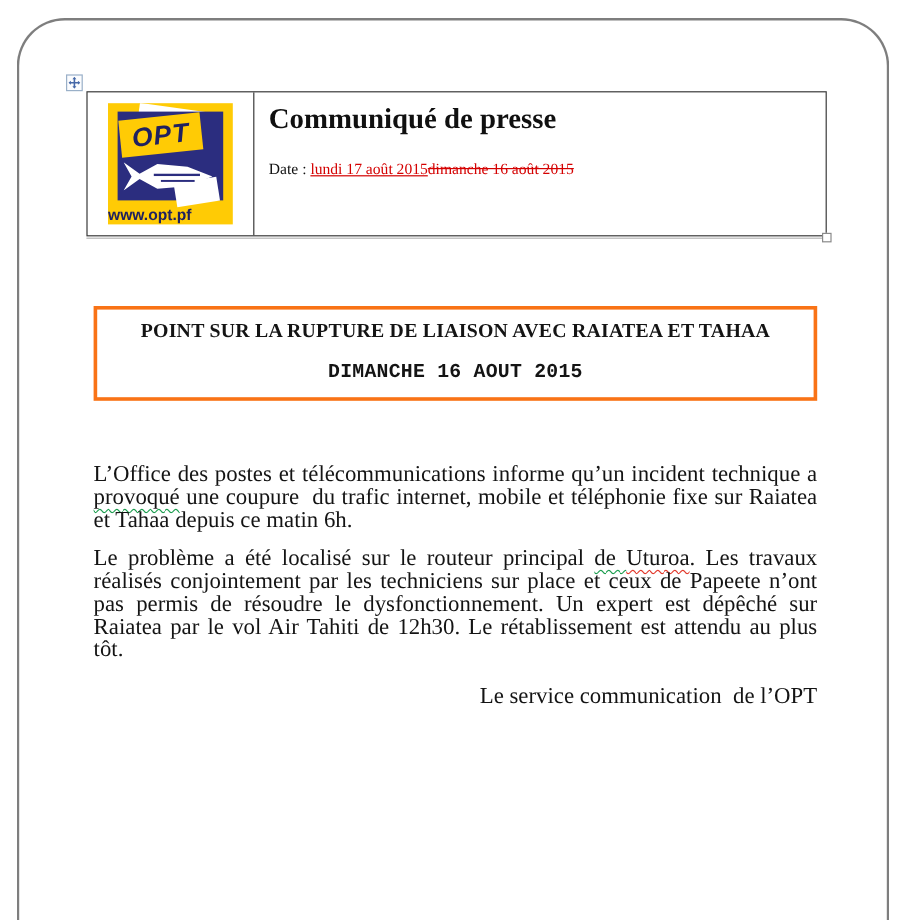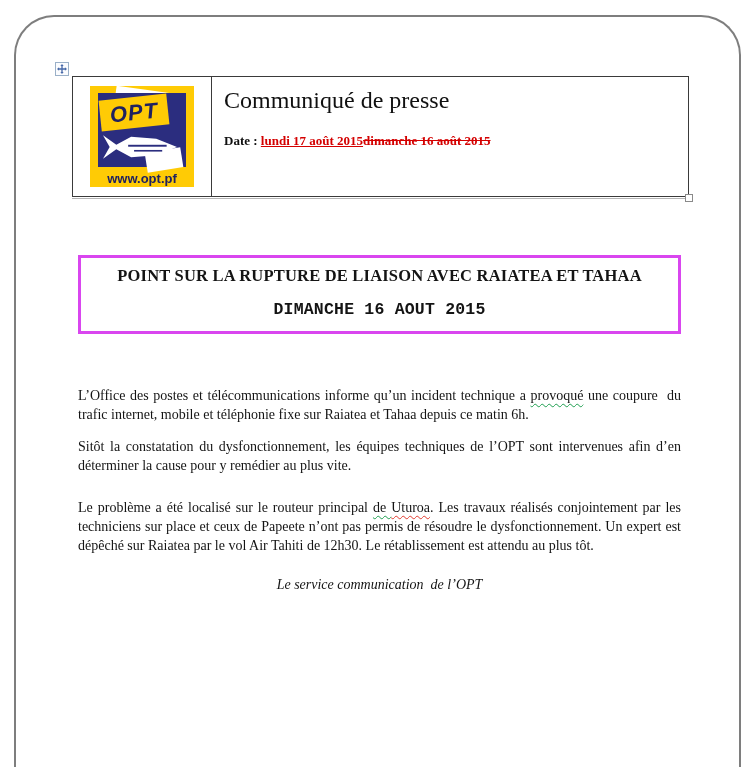--- a/index.html
+++ b/index.html
@@ -27,25 +27,25 @@
   .header-table{
     position:absolute;left:72px;top:76px;width:617px;height:121px;
     box-sizing:border-box;border:1px solid #3a3a3a;display:flex;background:#fff;
   }
   .logo-cell{
     width:139px;box-sizing:border-box;border-right:1px solid #3a3a3a;
     display:flex;align-items:center;justify-content:center;
   }
   .title-cell{flex:1;padding:10px 12px 0 12px;}
   .doc-title{
-    margin:0;font-size:24px;font-weight:normal;color:#101010;
+    margin:0;font-size:24px;font-weight:bold;color:#101010;
     font-family:"Liberation Serif",serif;
   }
   .date-line{
-    margin:19px 0 0 0;font-size:13px;font-weight:bold;color:#101010;
+    margin:19px 0 0 0;font-size:13px;font-weight:normal;color:#101010;
     white-space:pre-wrap;
   }
   .date-ins{color:#d40000;text-decoration:underline;text-decoration-color:#d40000;}
   .date-del{color:#d40000;text-decoration:line-through;text-decoration-color:#d40000;}
   
   .table-underline{position:absolute;left:72px;top:198px;width:618px;height:1px;background:#b5b5b5;}
   .resize-handle{
     position:absolute;left:685px;top:194px;width:8px;height:8px;
     box-sizing:border-box;border:1px solid #8a8a8a;background:#fff;cursor:nwse-resize;
   }
@@ -57,45 +57,45 @@
   .logo-band{
     position:absolute;left:10px;top:11px;width:68px;height:31px;background:#ffcb05;
     transform:rotate(-6deg);display:flex;align-items:center;justify-content:center;
   }
   .logo-band span{
     font-family:"Liberation Sans",sans-serif;font-weight:bold;font-style:italic;
     font-size:22px;color:#1f2160;letter-spacing:1px;
   }
   .logo-fish{position:absolute;left:13px;top:46px;width:74px;height:30px;}
   .logo-url{
-    position:absolute;left:0;bottom:1px;width:100%;text-align:center;
+    position:absolute;left:0;bottom:1px;width:100%;text-align:left;
     font-family:"Liberation Sans",sans-serif;font-weight:bold;font-size:13px;color:#1f2160;
   }
   
   .headline-box{
     position:absolute;left:78px;top:255px;width:603px;box-sizing:border-box;
-    border:3px solid #d946ef;background:#fff;
+    border:3px solid #f97316;background:#fff;
     padding:4px 14px 8px 14px;text-align:center;
   }
   .headline-title,.headline-date{
     font-weight:bold;font-size:16.5px;line-height:27px;color:#141414;
     letter-spacing:0.2px;
   }
   .headline-date{margin-top:7px;font-family:Liberation Mono, monospace;}
   
   .body-text{
     position:absolute;left:78px;top:386px;width:603px;
-    font-size:14px;line-height:19px;color:#141414;text-align:justify;
+    font-size:19px;line-height:19px;color:#141414;text-align:justify;
   }
   .body-text p{margin:0;white-space:pre-wrap;}
   .p1{margin-bottom:13px !important;}
   .p2{margin-bottom:23px !important;}
   .p3{margin-bottom:20px !important;}
   .p4{margin-bottom:45px !important;}
-  .signature{text-align:center;font-style:italic;}
+  .signature{text-align:right;}
   .sq-green{
     text-decoration-line:underline;text-decoration-style:wavy;
     text-decoration-color:#1e9e50;text-decoration-thickness:1px;
     text-underline-offset:3px;text-decoration-skip-ink:none;
   }
   .sq-red{
     text-decoration-line:underline;text-decoration-style:wavy;
     text-decoration-color:#e23b2e;text-decoration-thickness:1px;
     text-underline-offset:3px;text-decoration-skip-ink:none;margin-top:29px;
   }
@@ -136,16 +136,15 @@
 <div class="table-underline"></div>
 <div class="resize-handle"></div>
 
 <div class="headline-box">
   <div class="headline-title">POINT SUR LA RUPTURE DE LIAISON AVEC RAIATEA ET TAHAA</div>
   <div class="headline-date">DIMANCHE 16 AOUT 2015</div>
 </div>
 
 <div class="body-text">
   <p class="p1"><span>L’Office des postes et télécommunications informe qu’un incident technique a </span><span class="sq-green">provoqué</span><span> une coupure  du trafic internet, mobile et téléphonie fixe sur Raiatea et Tahaa depuis ce matin 6h.</span></p>
-  <p class="p2">Sitôt la constatation du dysfonctionnement, les équipes techniques de l’OPT sont intervenues afin d’en déterminer la cause pour y remédier au plus vite.</p>
   <p class="p3"><span>Le problème a été localisé sur le routeur principal </span><span class="sq-green">de </span><span class="sq-red">Uturoa</span><span>. Les travaux réalisés conjointement par les techniciens sur place et ceux de Papeete n’ont pas permis de résoudre le dysfonctionnement. Un expert est dépêché sur Raiatea par le vol Air Tahiti de 12h30. Le rétablissement est attendu au plus tôt.</span></p>
   <p class="signature">Le service communication  de l’OPT</p>
 </div>
 
 </body></html>

